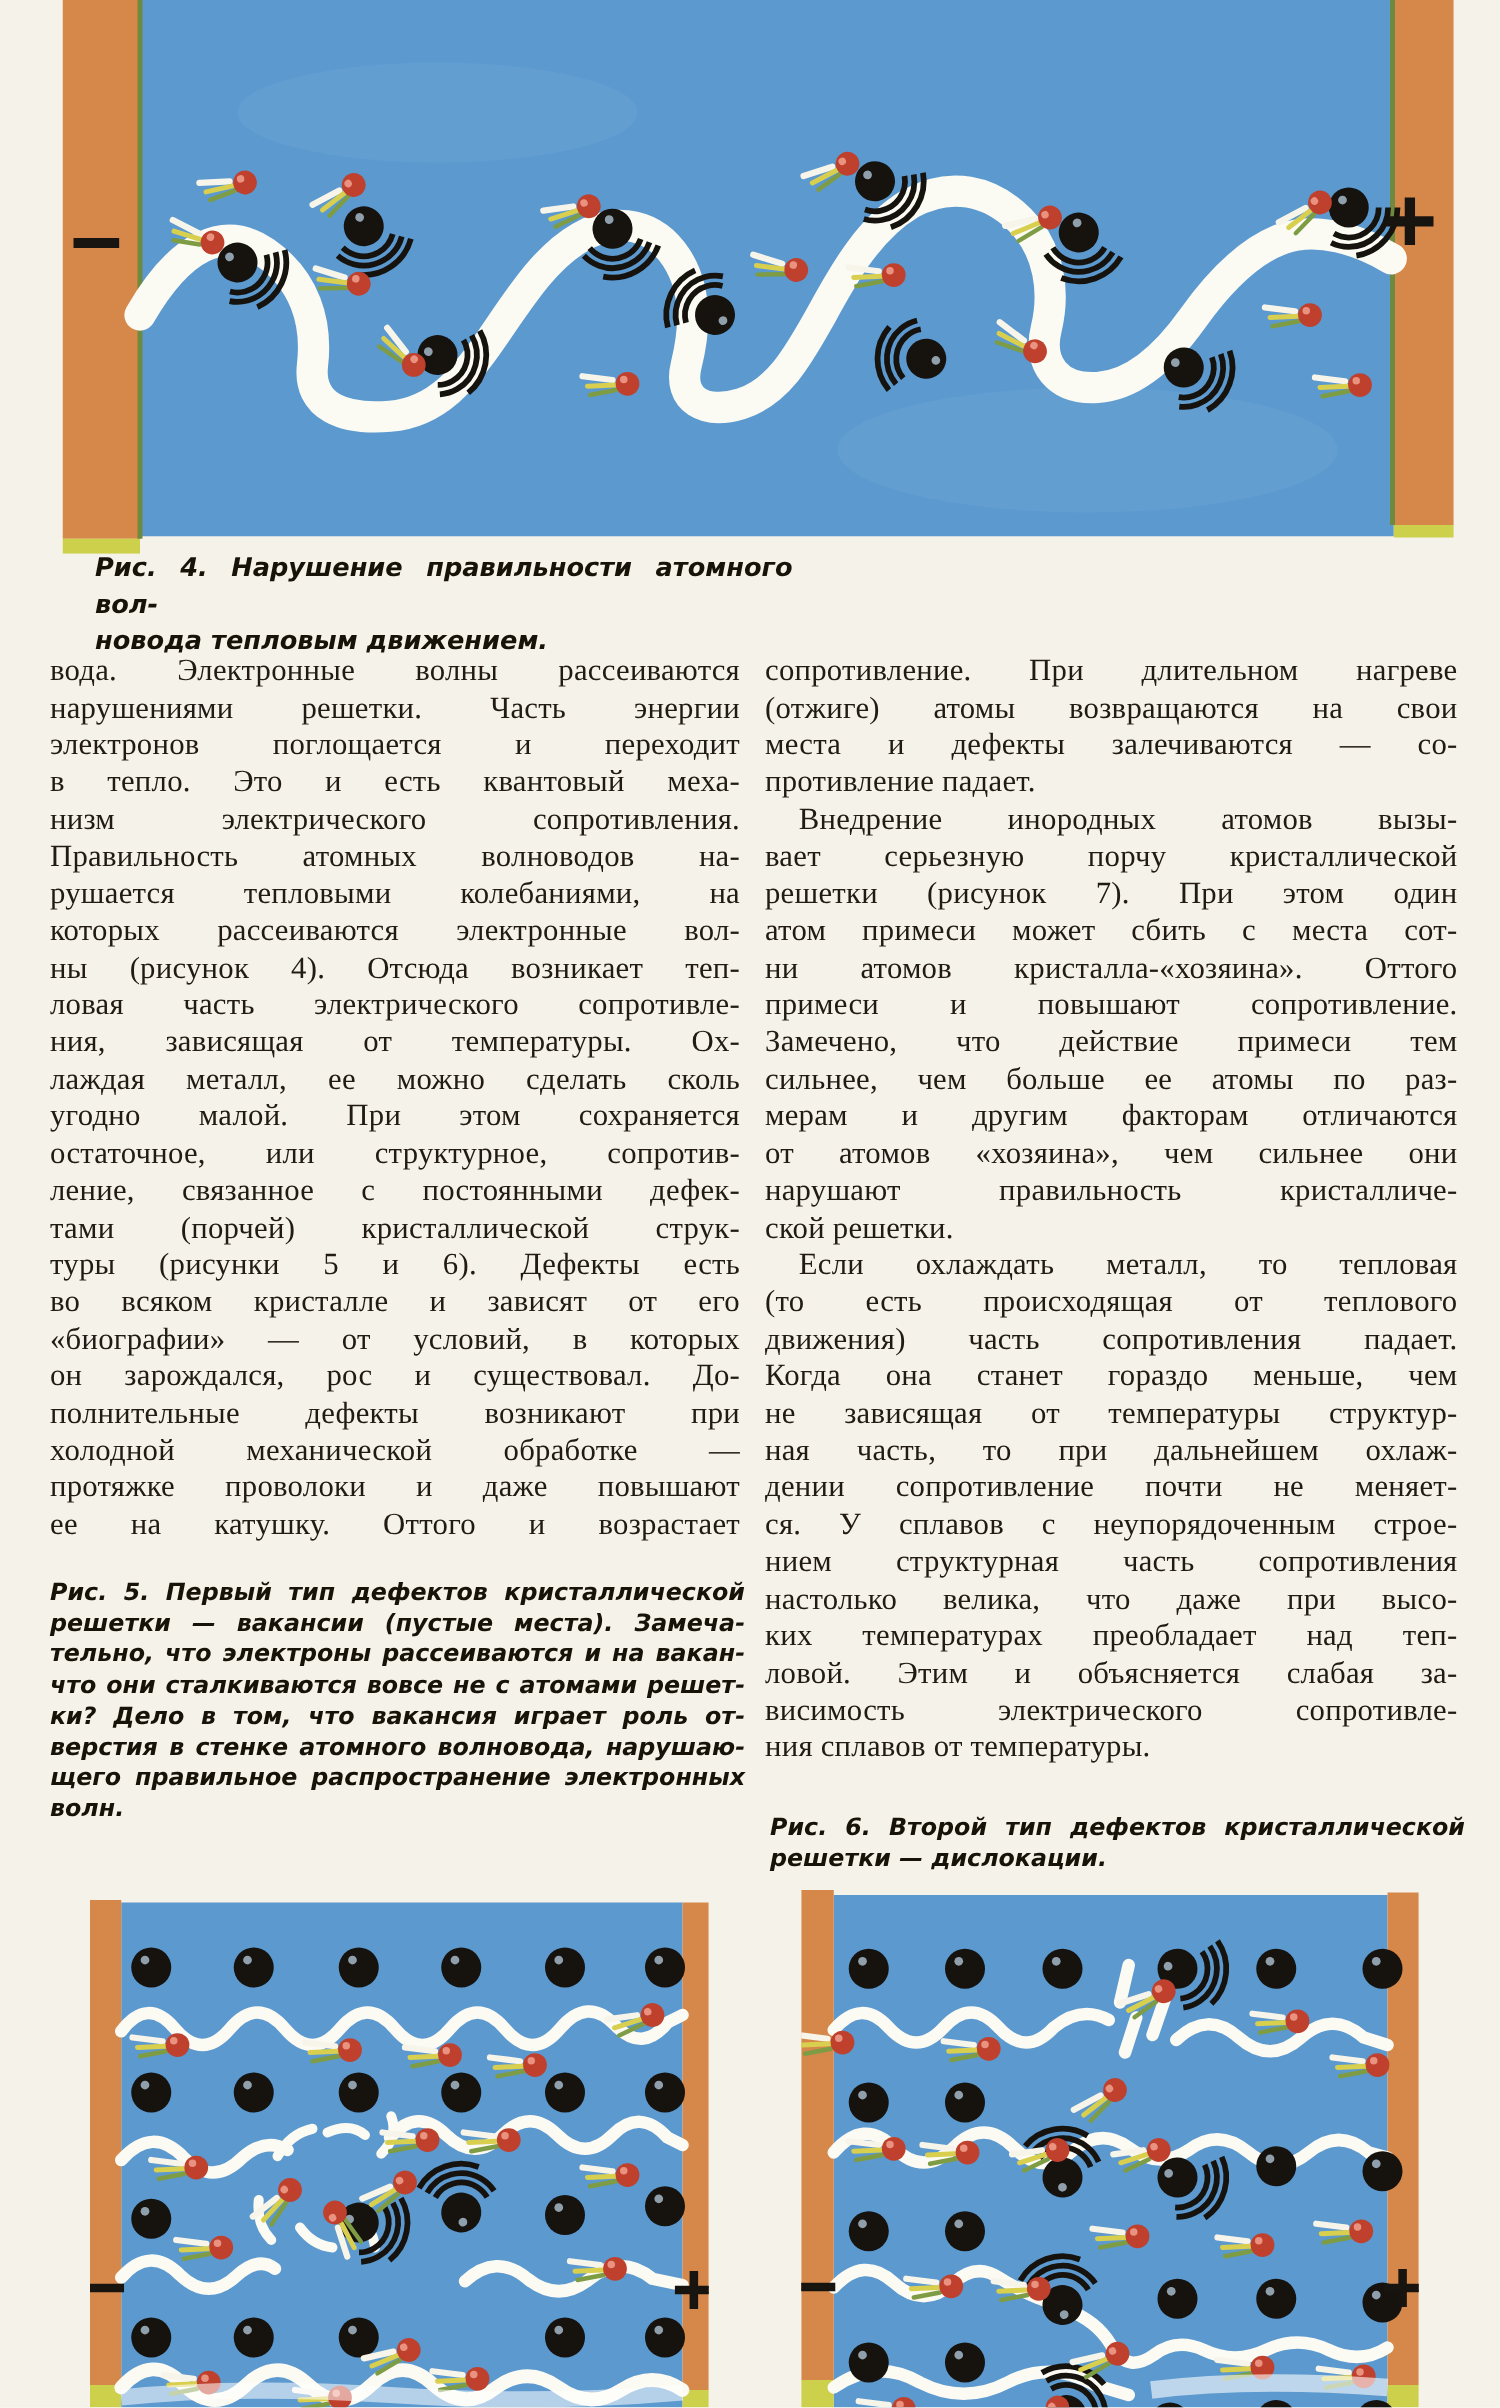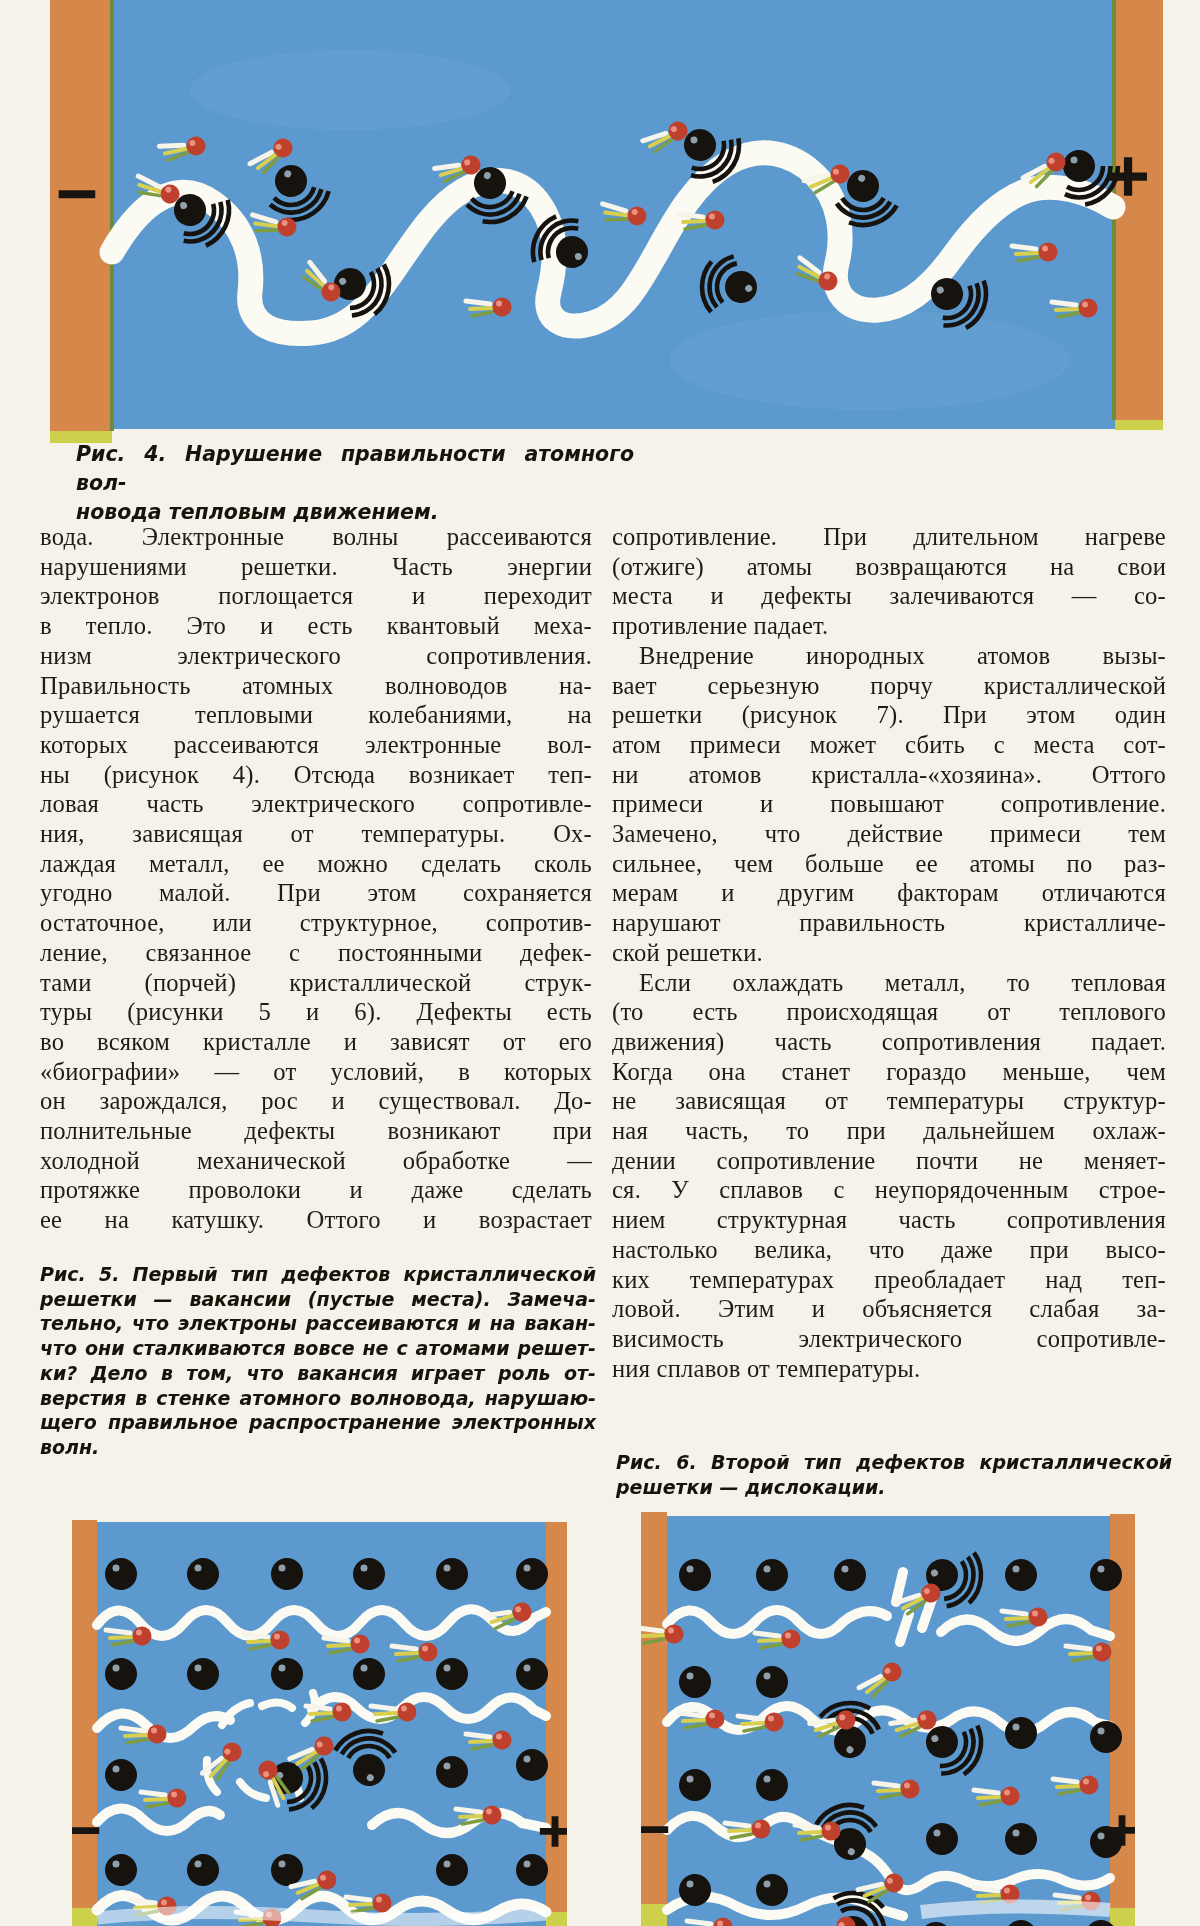--- a/index.html
+++ b/index.html
@@ -133,41 +133,42 @@
       <div class="tline">угодно малой. При этом сохраняется</div>
       <div class="tline">остаточное, или структурное, сопротив-</div>
       <div class="tline">ление, связанное с постоянными дефек-</div>
       <div class="tline">тами (порчей) кристаллической струк-</div>
       <div class="tline">туры (рисунки 5 и 6). Дефекты есть</div>
       <div class="tline">во всяком кристалле и зависят от его</div>
       <div class="tline">«биографии» — от условий, в которых</div>
       <div class="tline">он зарождался, рос и существовал. До-</div>
       <div class="tline">полнительные дефекты возникают при</div>
       <div class="tline">холодной механической обработке —</div>
-      <div class="tline">протяжке проволоки и даже сделать</div>
+      <div class="tline">протяжке проволоки и даже повышают</div>
       <div class="tline">ее на катушку. Оттого и возрастает</div>
     </div>
 
   <div class="abs" style="left:612px;top:522px;width:554px;">
     <div class="body-para">
         <div class="tline">сопротивление. При длительном нагреве</div>
         <div class="tline">(отжиге) атомы возвращаются на свои</div>
         <div class="tline">места и дефекты залечиваются — со-</div>
         <div class="tline tline-end">противление падает.</div>
       </div>
     <div class="body-para indent">
         <div class="tline">Внедрение инородных атомов вызы-</div>
         <div class="tline">вает серьезную порчу кристаллической</div>
         <div class="tline">решетки (рисунок 7). При этом один</div>
         <div class="tline">атом примеси может сбить с места сот-</div>
         <div class="tline">ни атомов кристалла-«хозяина». Оттого</div>
         <div class="tline">примеси и повышают сопротивление.</div>
         <div class="tline">Замечено, что действие примеси тем</div>
         <div class="tline">сильнее, чем больше ее атомы по раз-</div>
         <div class="tline">мерам и другим факторам отличаются</div>
+        <div class="tline">от атомов «хозяина», чем сильнее они</div>
         <div class="tline">нарушают правильность кристалличе-</div>
         <div class="tline tline-end">ской решетки.</div>
       </div>
     <div class="body-para indent">
         <div class="tline">Если охлаждать металл, то тепловая</div>
         <div class="tline">(то есть происходящая от теплового</div>
         <div class="tline">движения) часть сопротивления падает.</div>
         <div class="tline">Когда она станет гораздо меньше, чем</div>
         <div class="tline">не зависящая от температуры структур-</div>
         <div class="tline">ная часть, то при дальнейшем охлаж-</div>

